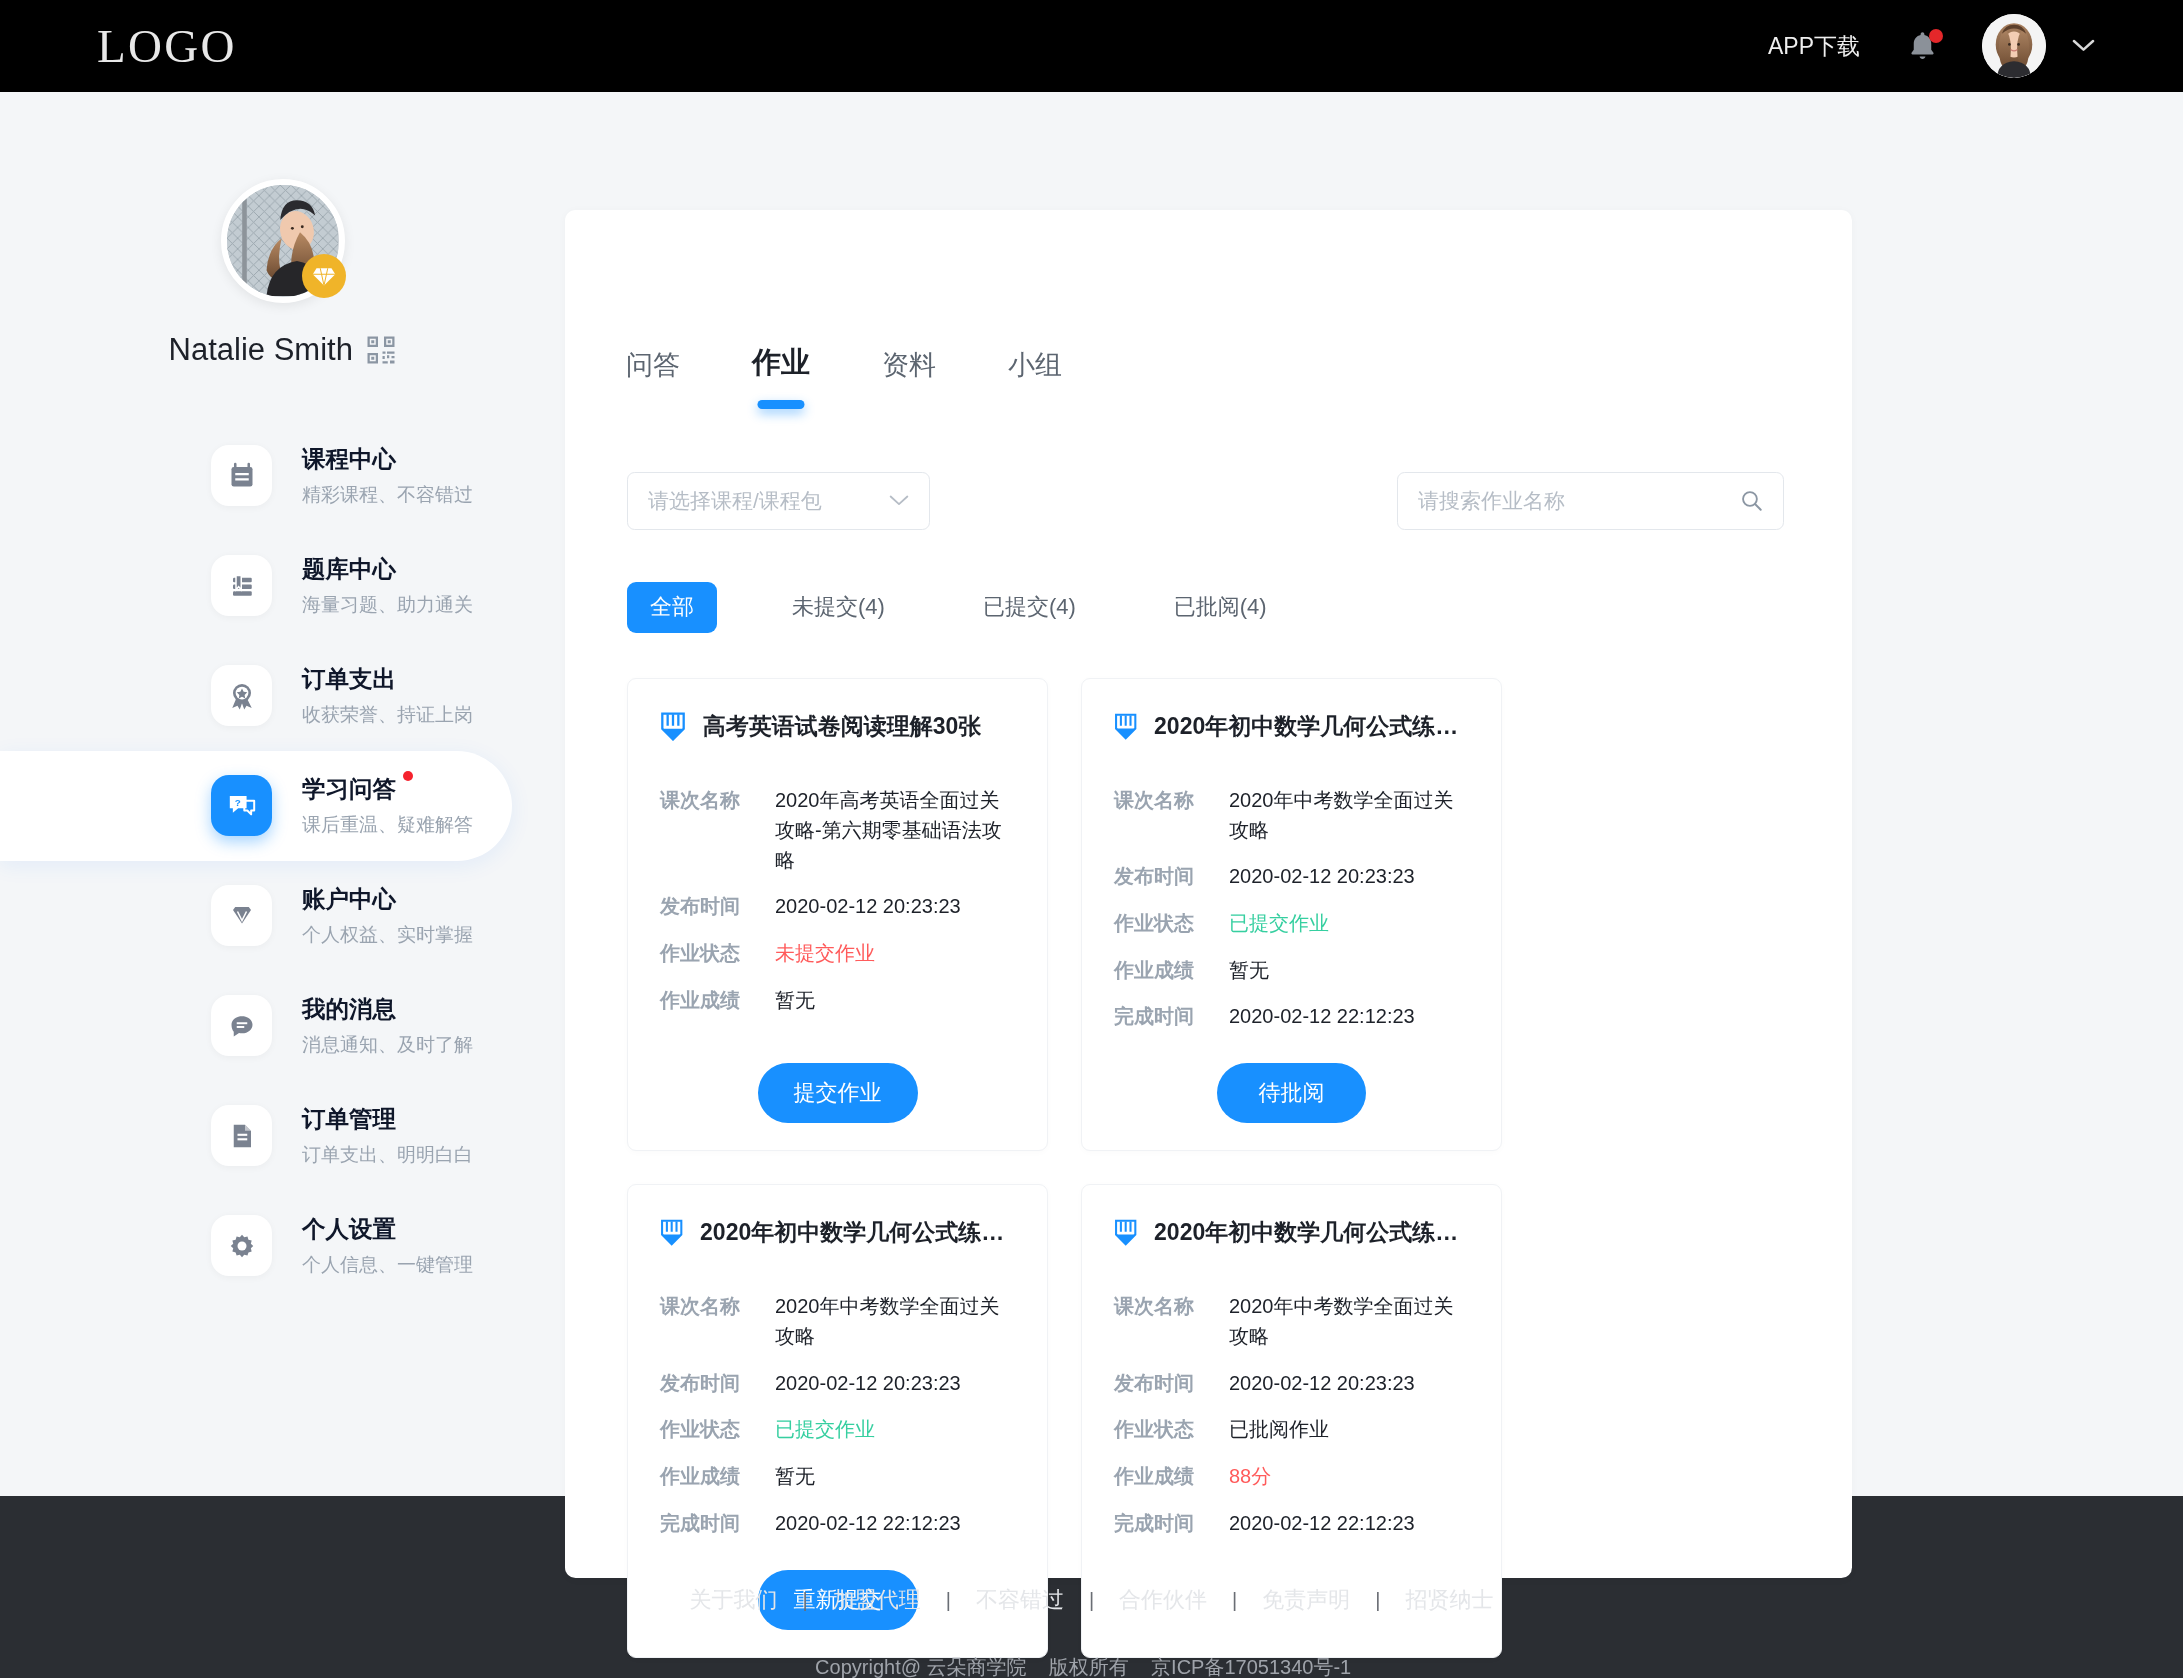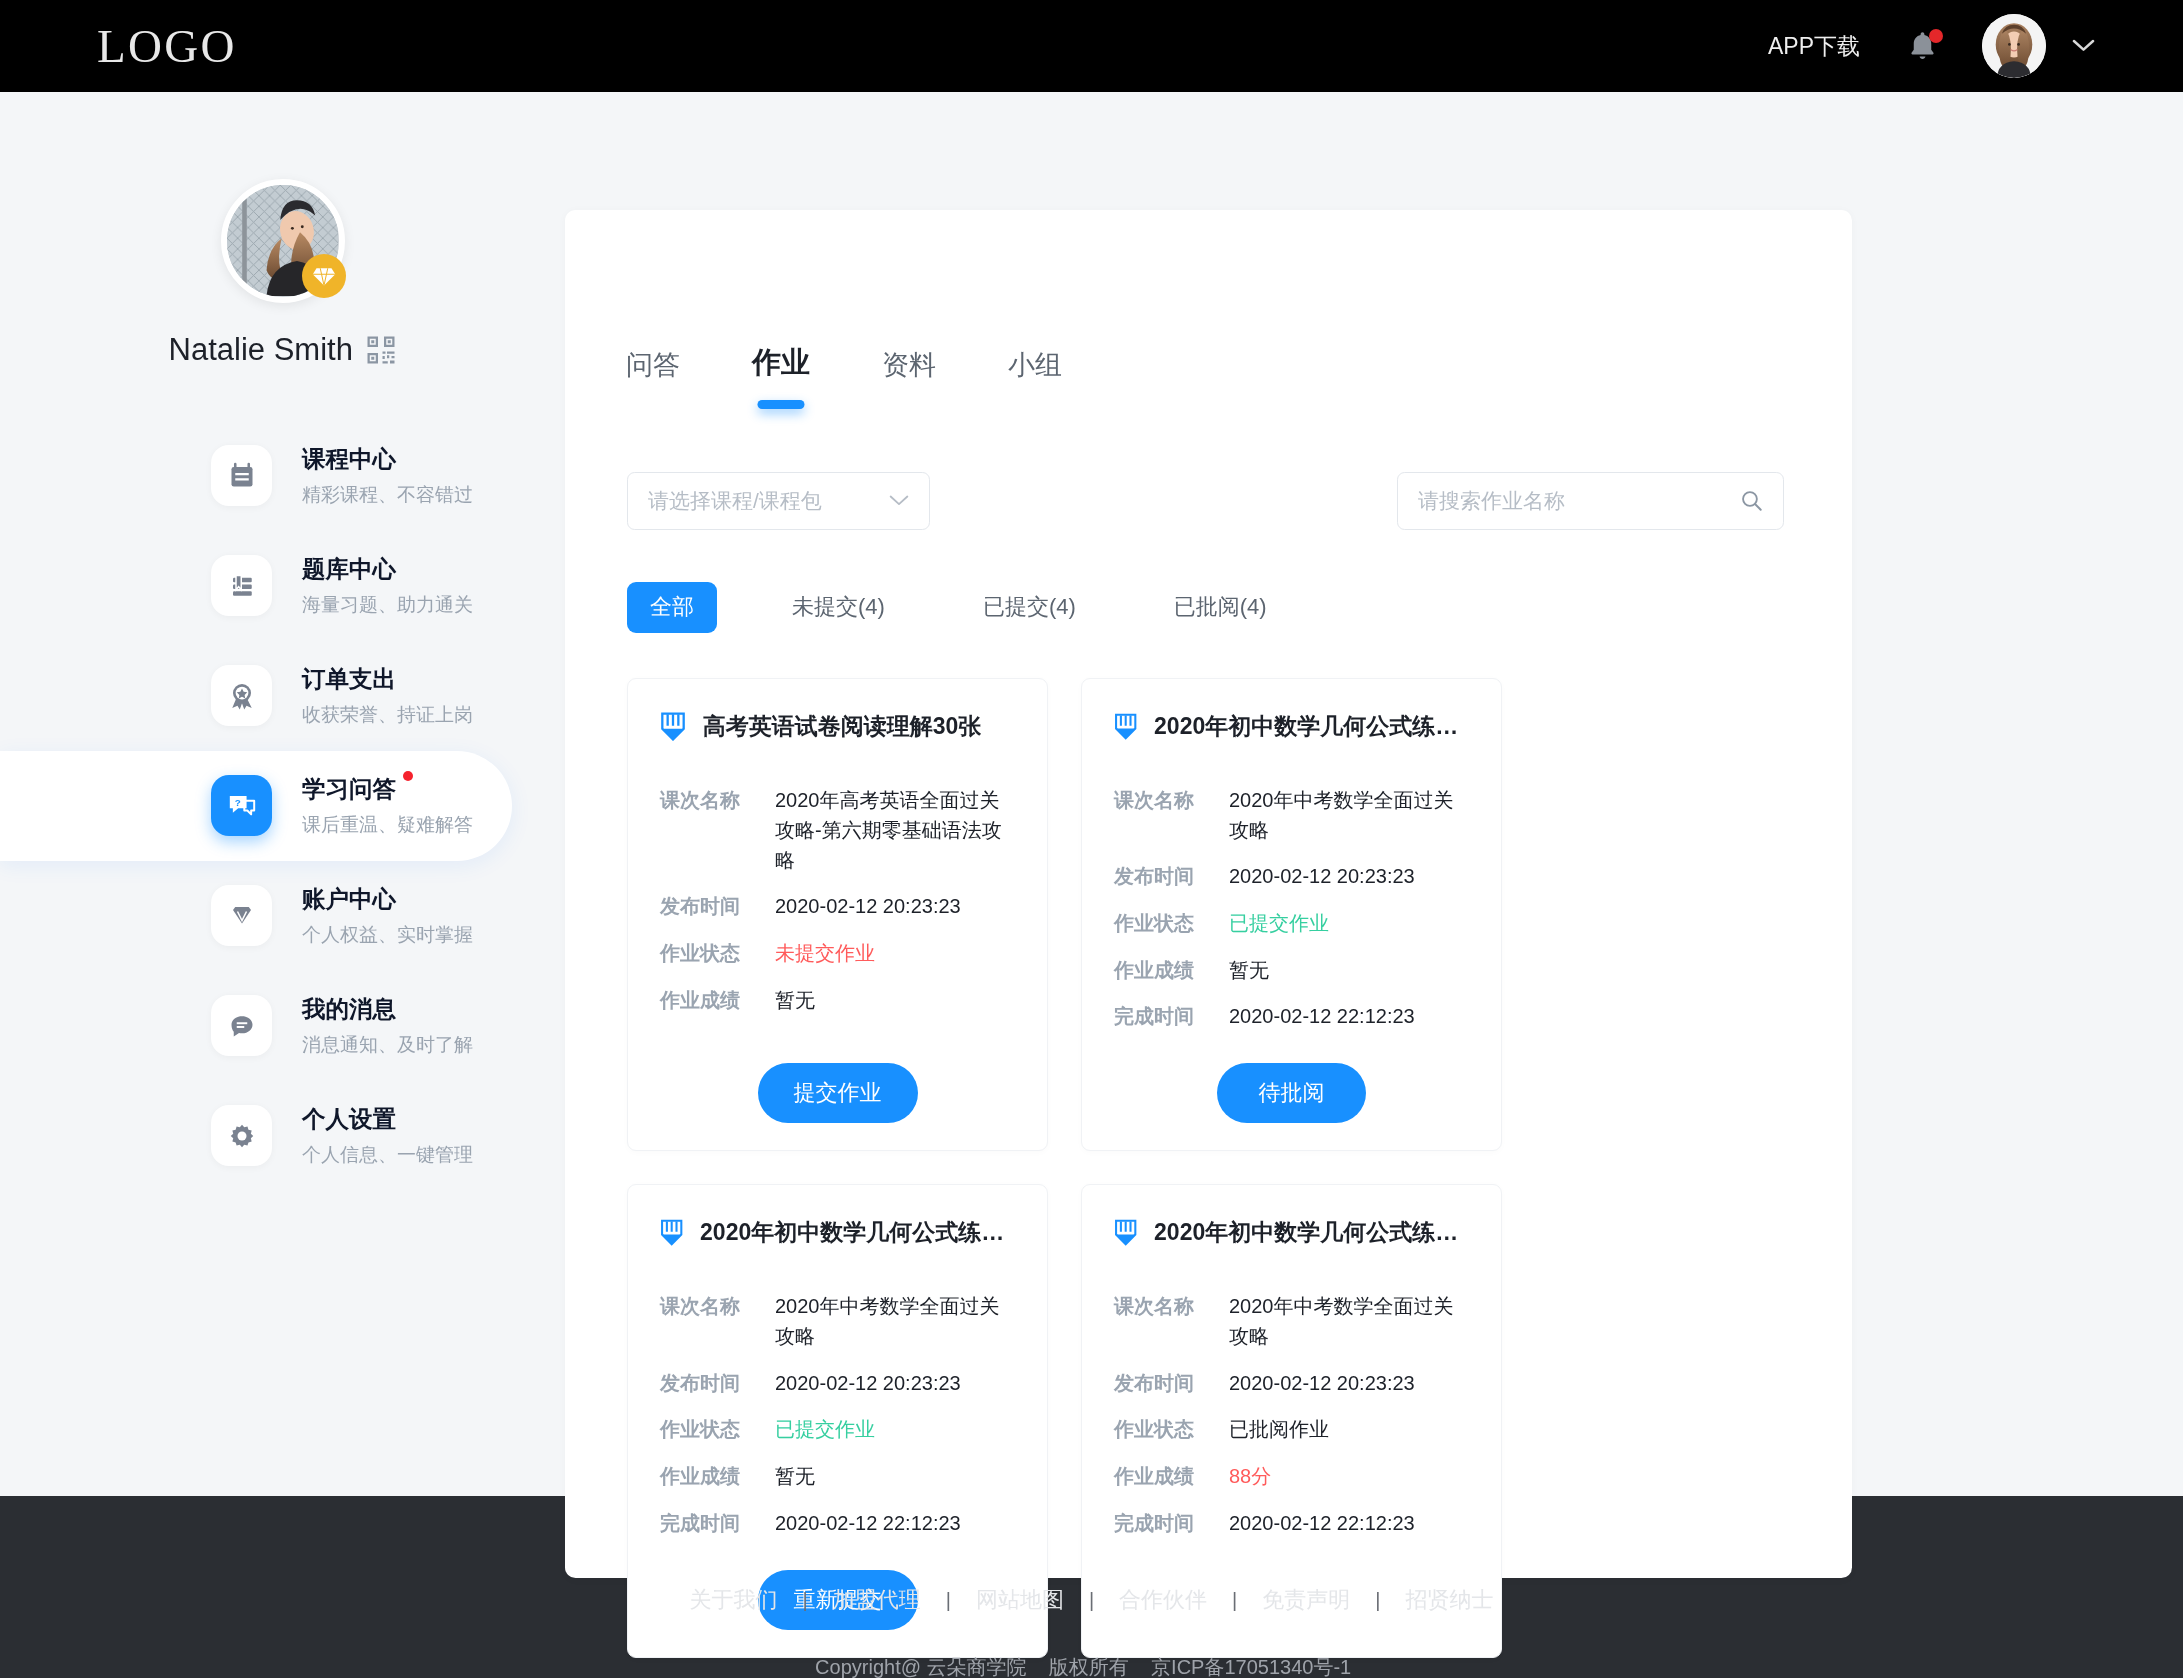--- a/index.html
+++ b/index.html
@@ -413,20 +413,34 @@
             <rect x="13" y="15" width="14" height="2.6" fill="#fff"></rect>
             <rect x="13" y="20" width="10" height="2.6" fill="#fff"></rect>
           </svg>
         </div>
         <div class="menu-texts">
           <div class="menu-title">我的消息</div>
           <div class="menu-sub">消息通知、及时了解</div>
         </div>
       </div>
 
+      <div class="menu-item">
+        <div class="menu-icon">
+          <svg width="30" height="30" viewBox="0 0 40 40">
+            <path d="M9 5h15l8 8v22H9z" fill="#7a8290"></path>
+            <path d="M24 5v8h8" fill="#fff" opacity=".55"></path>
+            <rect x="14" y="17" width="13" height="2.8" fill="#fff"></rect>
+            <rect x="14" y="23" width="13" height="2.8" fill="#fff"></rect>
+          </svg>
+        </div>
+        <div class="menu-texts">
+          <div class="menu-title">订单管理</div>
+          <div class="menu-sub">订单支出、明明白白</div>
+        </div>
+      </div>
 
       <div class="menu-item">
         <div class="menu-icon">
           <svg width="30" height="30" viewBox="0 0 40 40">
             <path d="M20 5l3 3.3 4.3-1.1 1.3 4.3 4.3 1.3-1.1 4.3L35 20l-3.2 2.9 1.1 4.3-4.3 1.3-1.3 4.3-4.3-1.1L20 35l-2.9-3.3-4.3 1.1-1.3-4.3-4.3-1.3 1.1-4.3L5 20l3.3-2.9-1.1-4.3 4.3-1.3 1.3-4.3 4.3 1.1z" fill="#7a8290"></path>
             <circle cx="20" cy="20" r="6" fill="#fff"></circle>
           </svg>
         </div>
         <div class="menu-texts">
           <div class="menu-title">个人设置</div>
@@ -603,21 +617,21 @@
     </div>
   </div>
 </div>
 
 <div class="footer">
   <div class="footer-links">
     <div class="footer-link">关于我们</div>
     <div class="footer-sep">|</div>
     <div class="footer-link">加盟代理</div>
     <div class="footer-sep">|</div>
-    <div class="footer-link">网站地图</div>
+    <div class="footer-link">不容错过</div>
     <div class="footer-sep">|</div>
     <div class="footer-link">合作伙伴</div>
     <div class="footer-sep">|</div>
     <div class="footer-link">免责声明</div>
     <div class="footer-sep">|</div>
     <div class="footer-link">招贤纳士</div>
   </div>
   <div class="footer-copy">
     <span>Copyright@ 云朵商学院</span>
     <span>版权所有</span>

